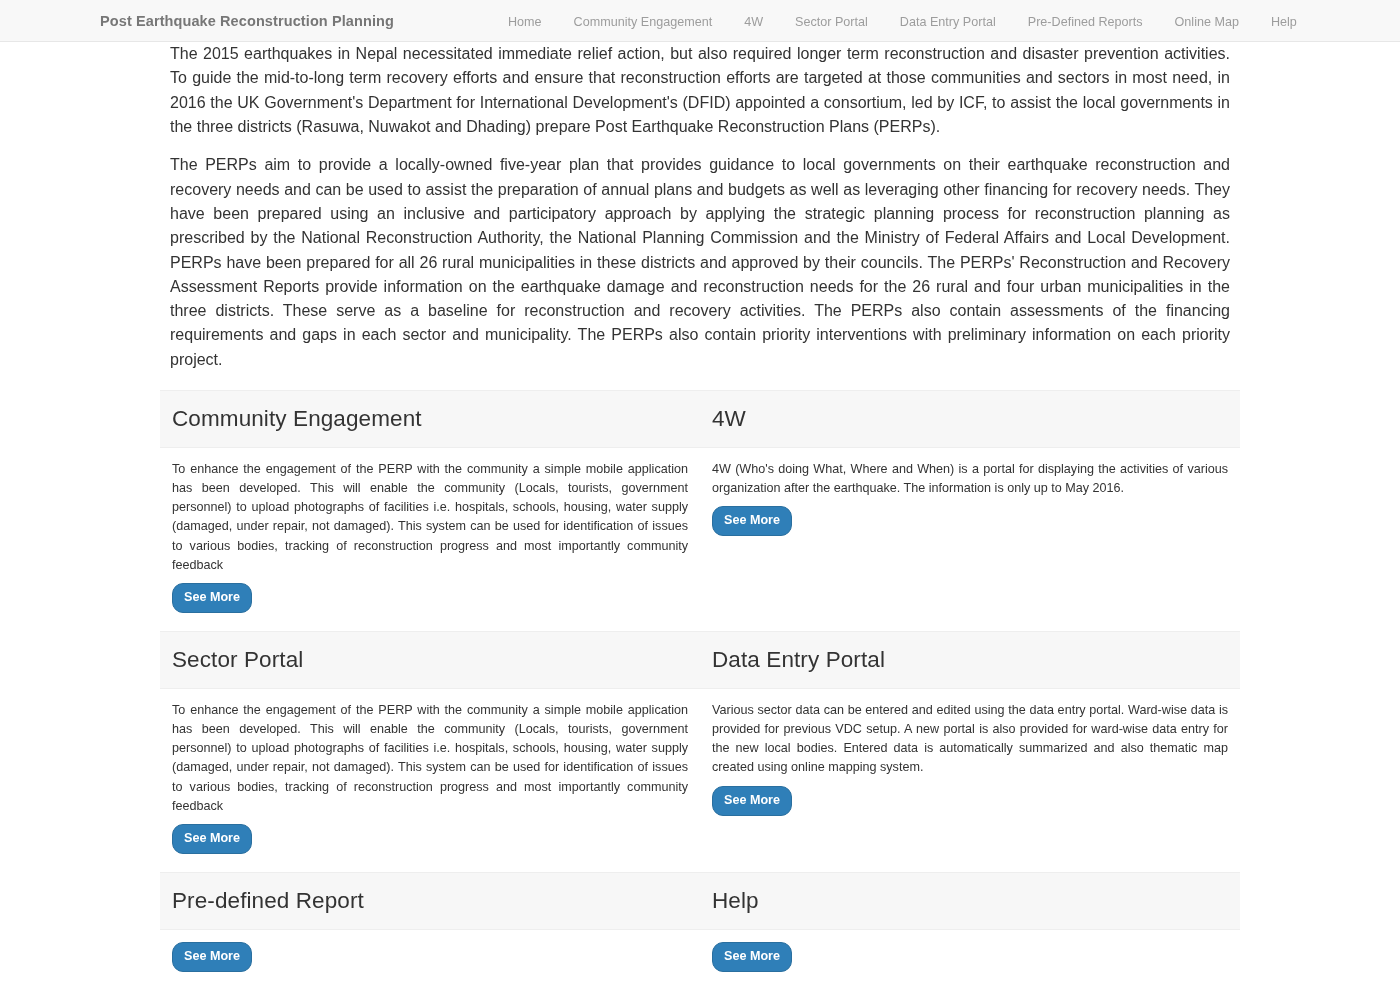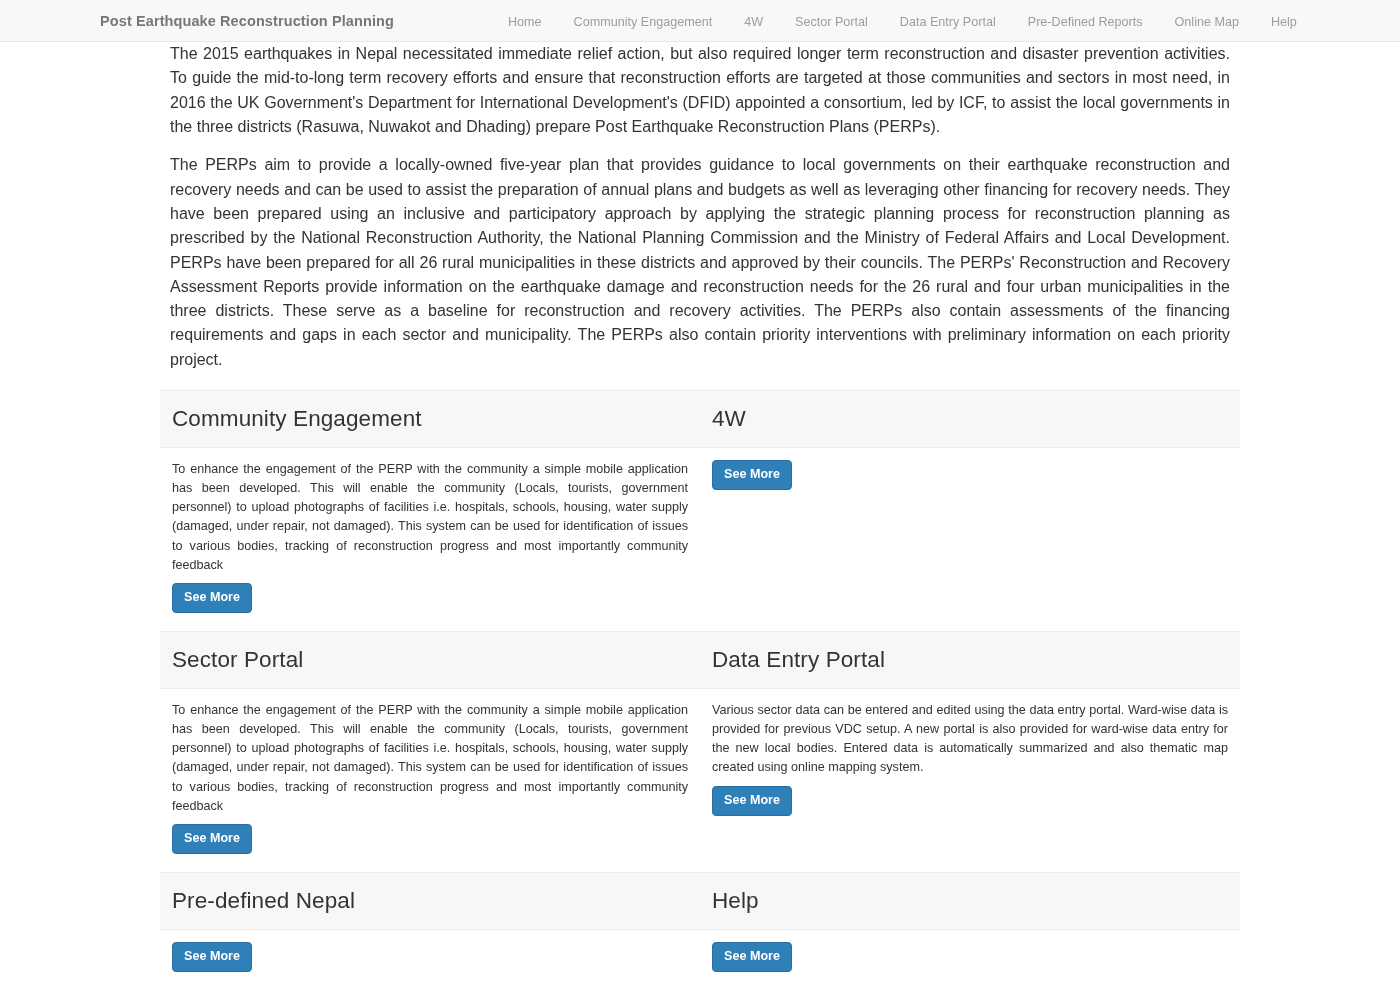--- a/index.html
+++ b/index.html
@@ -115,21 +115,21 @@
     text-align: justify;
     margin: 0 0 8px 0;
   }
   .btn-see-more {
     display: inline-block;
     background: #2f7fb8;
     color: #ffffff;
     font-size: 12.6px;
     font-weight: bold;
     border: 1px solid #2a6f9f;
-    border-radius: 4px;
+    border-radius: 11px;
     padding: 6px 11px 7px 11px;
     cursor: pointer;
     line-height: 1.2;
     text-decoration: none;
     font-family: "Liberation Sans", sans-serif;
   }
 </style>
 </head>
 <body>
 
@@ -164,20 +164,21 @@
         <div class="panel-head-cell">
           <h2>4W</h2>
         </div>
       </div>
       <div class="panel-body">
         <div class="panel-body-cell">
           <p>To enhance the engagement of the PERP with the community a simple mobile application has been developed. This will enable the community (Locals, tourists, government personnel) to upload photographs of facilities i.e. hospitals, schools, housing, water supply (damaged, under repair, not damaged). This system can be used for identification of issues to various bodies, tracking of reconstruction progress and most importantly community feedback</p>
           <a class="btn-see-more">See More</a>
         </div>
         <div class="panel-body-cell">
+          <p>4W (Who's doing What, Where and When) is a portal for displaying the activities of various organization after the earthquake. The information is only up to May 2016.</p>
           <a class="btn-see-more">See More</a>
         </div>
       </div>
     </div>
   </div>
 
   <div class="container">
     <div class="panel-row">
       <div class="panel-head-band">
         <div class="panel-head-cell">
@@ -197,21 +198,21 @@
           <a class="btn-see-more">See More</a>
         </div>
       </div>
     </div>
   </div>
 
   <div class="container">
     <div class="panel-row">
       <div class="panel-head-band">
         <div class="panel-head-cell">
-          <h2>Pre-defined Nepal</h2>
+          <h2>Pre-defined Report</h2>
         </div>
         <div class="panel-head-cell">
           <h2>Help</h2>
         </div>
       </div>
       <div class="panel-body">
         <div class="panel-body-cell">
           <a class="btn-see-more">See More</a>
         </div>
         <div class="panel-body-cell">

